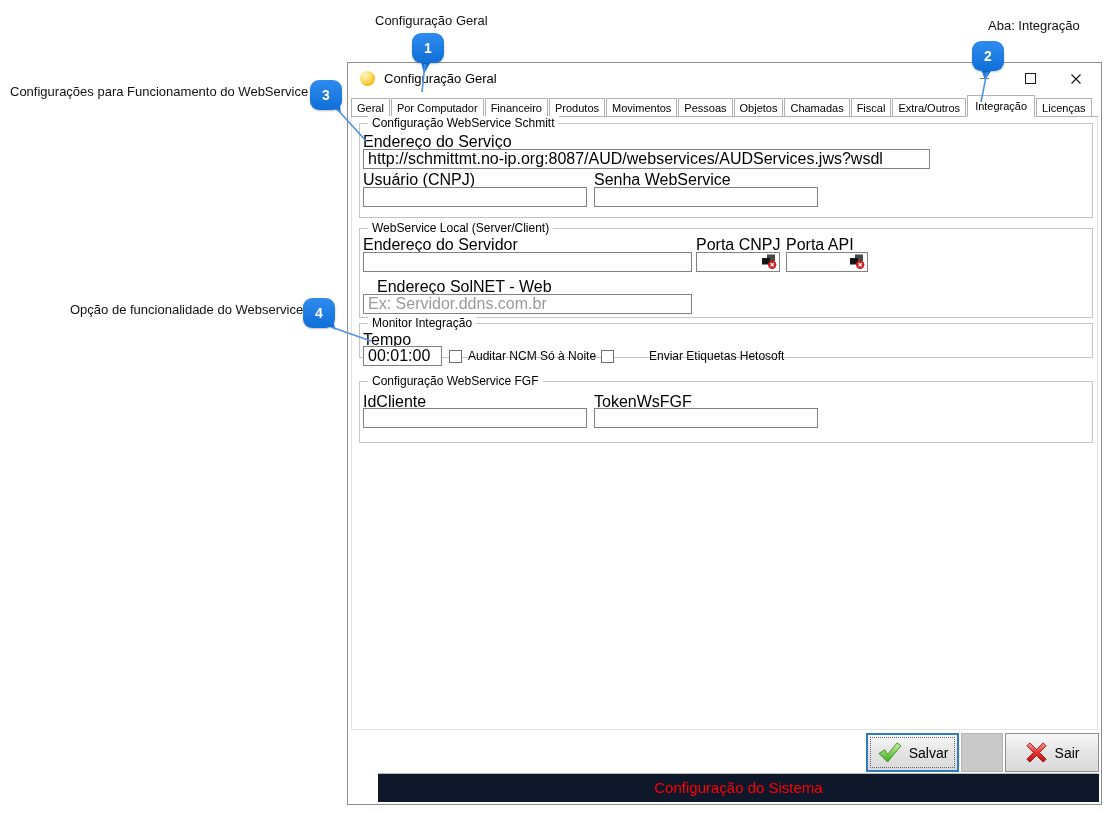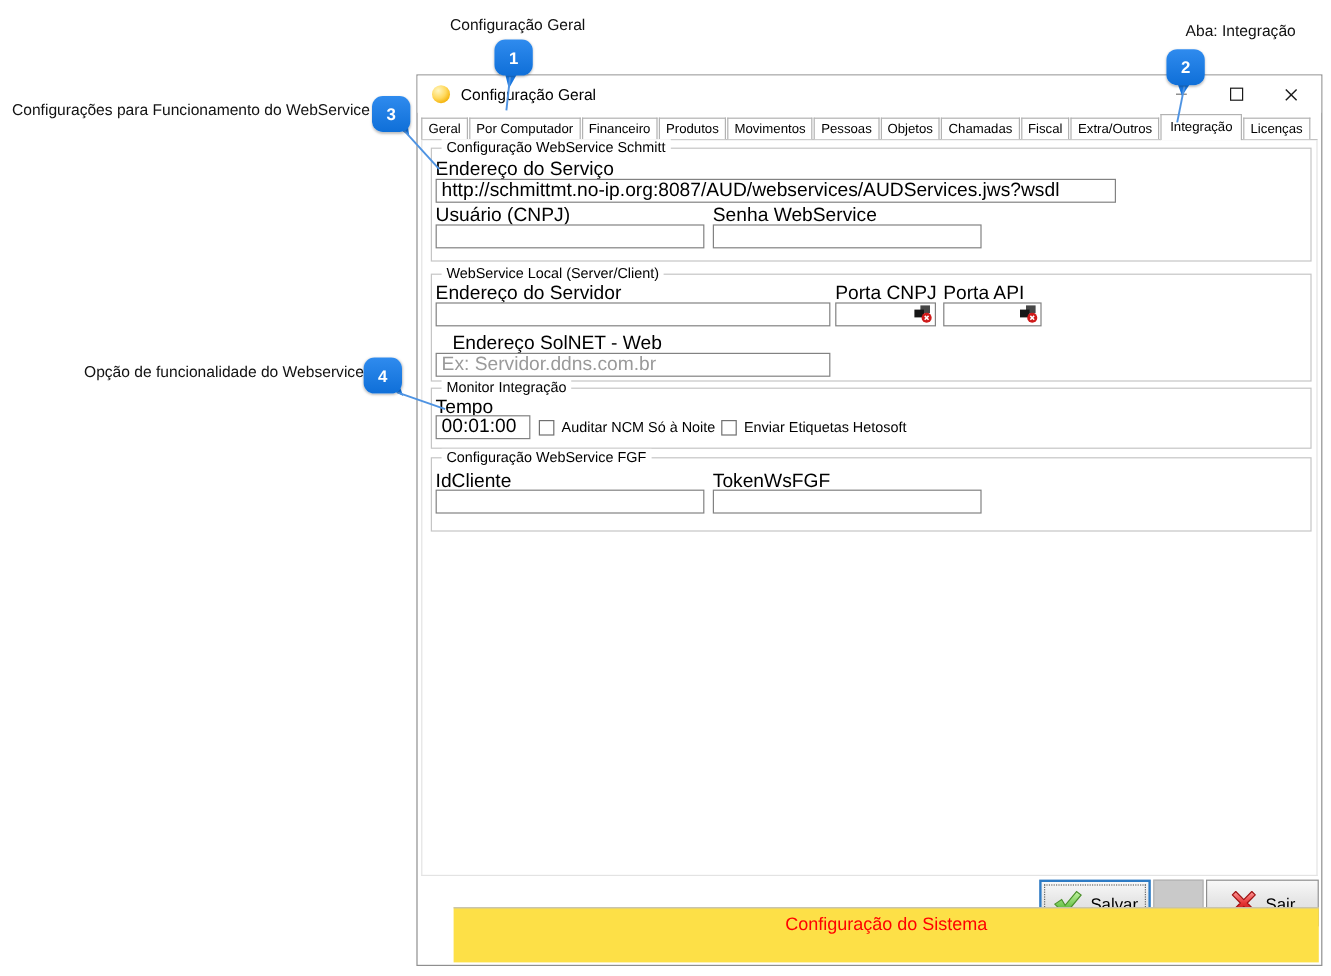--- a/index.html
+++ b/index.html
@@ -59,22 +59,22 @@
   .cb-box { width:13px; height:13px; border:1px solid #707070; background:#fff; margin-right:6px; flex:none; }
 
   
   .btn { position:absolute; height:39px; display:flex; align-items:center; justify-content:center;
     gap:7px; font-size:14px; color:#000; border:1px solid #8e8e8e;
     background:linear-gradient(#f8f8f8,#e6e6e6 45%,#d9d9d9); cursor:default; }
   .btn-salvar { left:518px; top:670px; width:93px; border:2px solid #2e7bc4;
     outline:1px dotted #666; outline-offset:-5px; }
   .btn-blank { left:613px; top:670px; width:42px; background:#c9c9c9; border:1px solid #b3b3b3; }
   .btn-sair { left:657px; top:670px; width:94px; }
-  .footer { position:absolute; left:2px; right:2px; bottom:2px; height:46px;
-    background:#fde047; border-top:1px solid #bdbdbd; text-align:center;
+  .footer { position:absolute; left:2px; right:2px; bottom:2px; height:29px;
+    background:#0f172a; border-top:1px solid #bdbdbd; text-align:center;
     line-height:28px; font-size:15px; color:#ff0000;margin-left:28px; }
 </style>
 </head>
 <body>
 
 <div class="page">
 
   <svg class="overlay" width="1109" height="813">
     <polygon points="420,58 433,58 424,74" fill="#1877e0"></polygon>
     <polygon points="980,66 993,68 985,80" fill="#1877e0"></polygon>
@@ -166,30 +166,30 @@
         <svg width="18" height="16" viewBox="0 0 18 16">
           <rect x="8" y="0.5" width="8" height="6.5" fill="#474747"></rect>
           <rect x="3" y="4" width="8" height="6.5" fill="#161616"></rect>
           <circle cx="13.2" cy="10.8" r="4.2" fill="#cf1b1b"></circle>
           <path d="M11.6 9.2 L14.8 12.4 M14.8 9.2 L11.6 12.4" stroke="#fff" stroke-width="1.3"></path>
         </svg>
       </div>
       <span class="flabel" style="left:25px; top:161px;">Endereço SolNET - Web</span>
       <input class="tinput" style="left: 11px; top: 177px; width: 329px;" placeholder="Ex: Servidor.ddns.com.br">
 
-      <div class="group" style="left:7px; top:206px; width:734px; height:51px;">
+      <div class="group" style="left:7px; top:206px; width:734px; height:35px;">
         <span class="group-title">Monitor Integração</span>
       </div>
       <span class="flabel" style="left:11px; top:214px;">Tempo</span>
       <input class="tinput" style="left: 11px; top: 229px; width: 79px;" value="00:01:00">
       <div class="cb" style="left:97px; top:231px;">
         <span class="cb-box"></span>
         <span>Auditar NCM Só à Noite</span>
       </div>
-      <div class="cb" style="left:249px; top:231px;">
+      <div class="cb" style="left:249px; top:231px;gap:29px;">
         <span class="cb-box"></span>
         <span>Enviar Etiquetas Hetosoft</span>
       </div>
 
       <div class="group" style="left:7px; top:264px; width:734px; height:62px;">
         <span class="group-title">Configuração WebService FGF</span>
       </div>
       <span class="flabel" style="left:11px; top:276px;">IdCliente</span>
       <input class="tinput" style="left: 11px; top: 291px; width: 224px;" value="">
       <span class="flabel" style="left:242px; top:276px;">TokenWsFGF</span>

